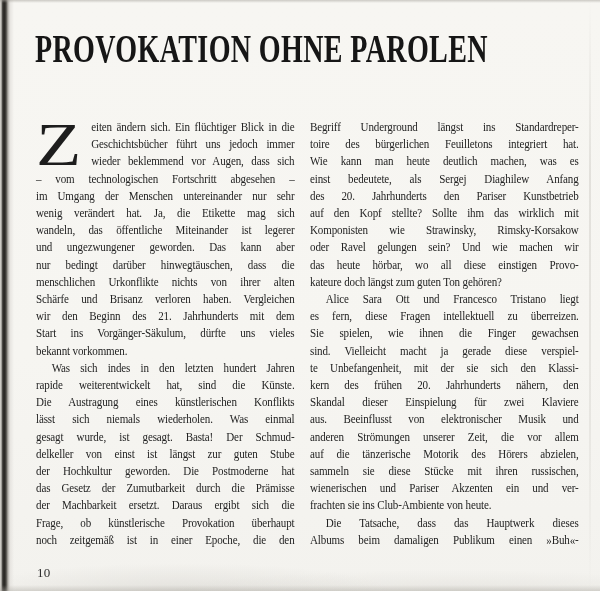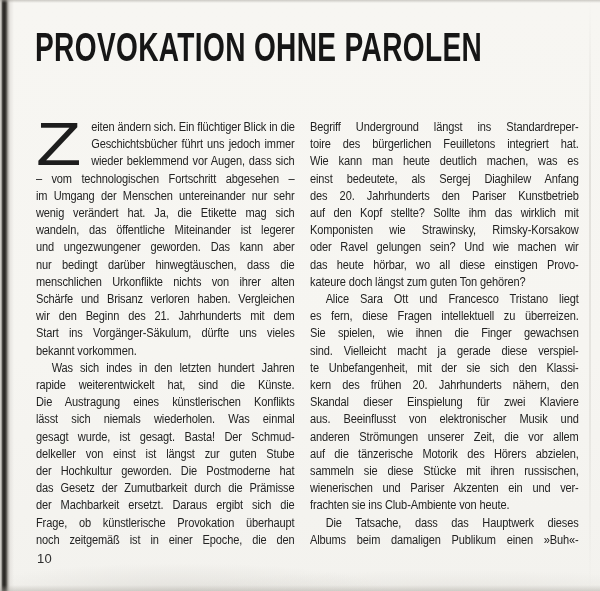--- a/index.html
+++ b/index.html
@@ -14,20 +14,21 @@
     background: #f6f5f1;
     font-family: "Liberation Sans", "DejaVu Sans", sans-serif;
   }
   .page {
     position: absolute;
     inset: 0;
     background:
       radial-gradient(ellipse 300px 40px at 30% 100%, rgba(190,187,180,0.30), rgba(190,187,180,0) 70%),
       radial-gradient(ellipse 400px 30px at 75% 100%, rgba(190,187,180,0.22), rgba(190,187,180,0) 70%),
       linear-gradient(to bottom, #f7f6f2 0%, #f6f5f1 60%, #f3f2ee 100%);
+    font-family: Liberation Serif, serif;
   }
   .spine {
     position: absolute;
     left: 0; top: 0;
     width: 14px; height: 100%;
     background: linear-gradient(to right,
       #b3b0aa 0px, #e6e4df 1px, #5a5853 2px, #23211e 4px,
       #474540 6px, #b3b0aa 8px, #e6e4e0 10px, rgba(246,245,241,0) 14px);
   }
   .top-edge {
@@ -89,21 +90,21 @@
     display: inline-block;
     font-size: 62px;
     line-height: 46px;
     font-weight: 400;
     transform: scaleX(1.30);
     transform-origin: 0 50%;
   }
   .page-number {
     position: absolute;
     left: 37px;
-    top: 551px;
+    top: 565px;
     font-size: 13px;
     letter-spacing: 0.3px;
     color: #2e2e2e;
   }
 </style>
 </head>
 <body>
 
 <div class="page">
   <div class="spine"></div>

